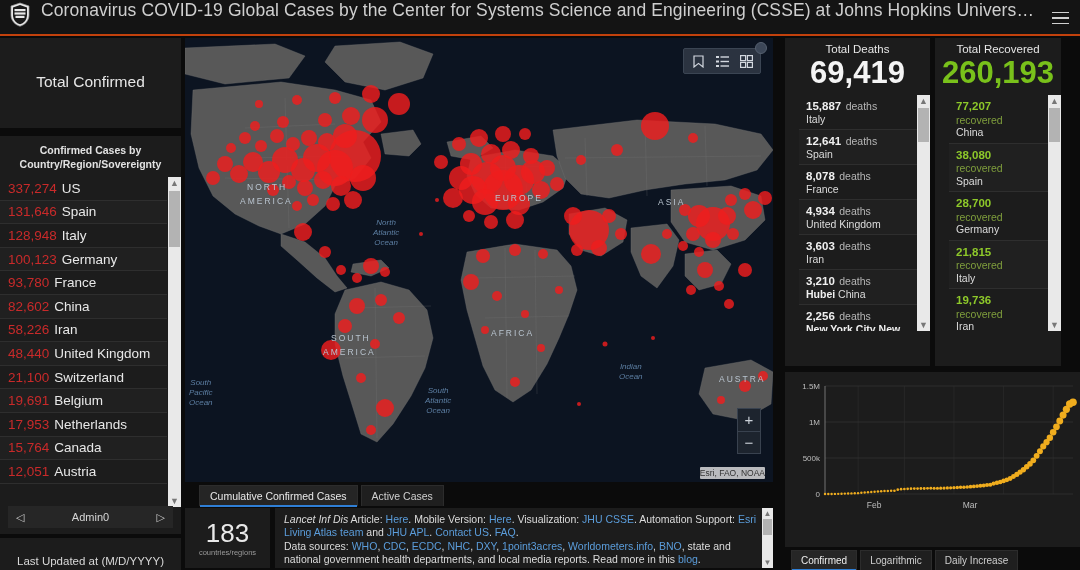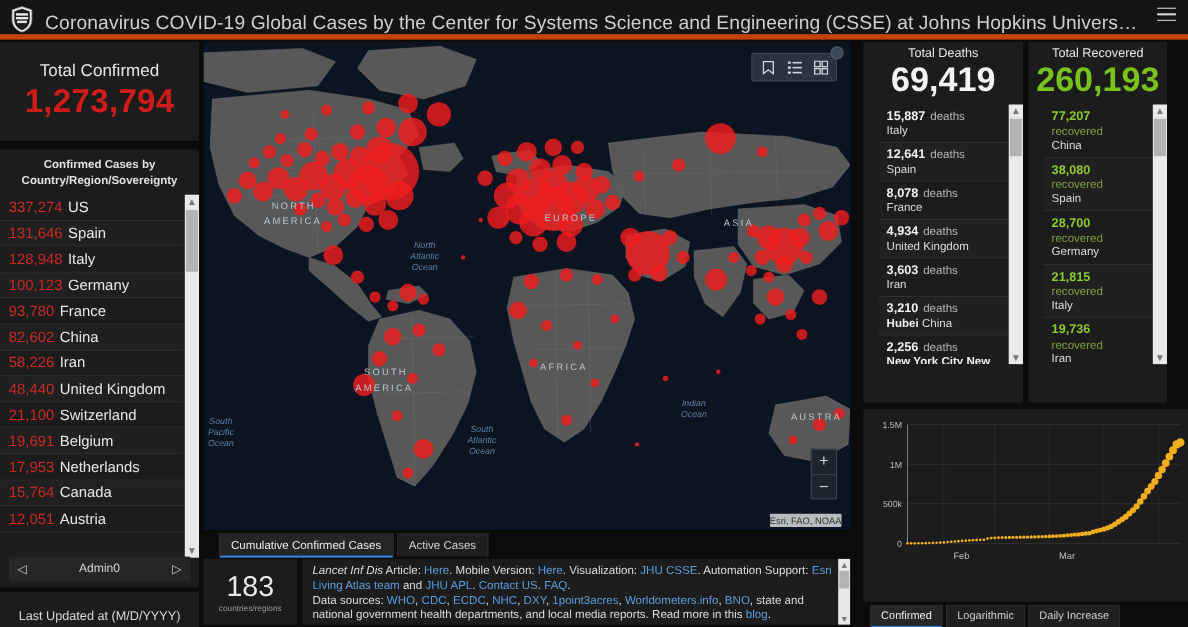--- a/index.html
+++ b/index.html
@@ -7,22 +7,22 @@
     width: 1080px; height: 570px;
     background: #000; overflow: hidden;
     font-family: "Liberation Sans", sans-serif;
     -webkit-font-smoothing: antialiased;
   }
   #app { position: relative; width: 1080px; height: 570px; background: #0b0b0b; }
 
   
   #header {
     position: absolute; left: 0; top: 0; width: 1080px; height: 36px;
-    background: #141414; display: flex; align-items: flex-end;
-    border-bottom: 5px solid #c2410c;
+    background: #141414; display: flex; align-items: flex-start;
+    border-bottom: 2px solid #c2410c;
   }
   #jhu-logo {
     width: 30px; height: 28px; margin-left: 5px; flex: 0 0 auto;
     display: flex; align-items: center; justify-content: center;
   }
   .shield { width: 22px; height: 25px; }
   #header-title {
     flex: 1 1 auto; color: #cfcfcf; font-size: 17.5px; font-weight: 400;
     white-space: nowrap; overflow: hidden; text-overflow: ellipsis;
     padding-left: 6px; letter-spacing: .1px;
@@ -238,21 +238,20 @@
       <span></span>
         <span></span>
         <span></span>
     </div>
   </div>
 
   <div id="left-col">
 
     <div id="total-confirmed-panel">
       <div id="total-confirmed-label">Total Confirmed</div>
-      <div id="total-confirmed-value">1,273,794</div>
     </div>
 
     <div id="country-panel">
       <div id="country-header">
         <div>Confirmed Cases by</div>
         <div>Country/Region/Sovereignty</div>
       </div>
       <div id="country-list-wrap">
         <div id="country-list">
             <div class="country-row">

